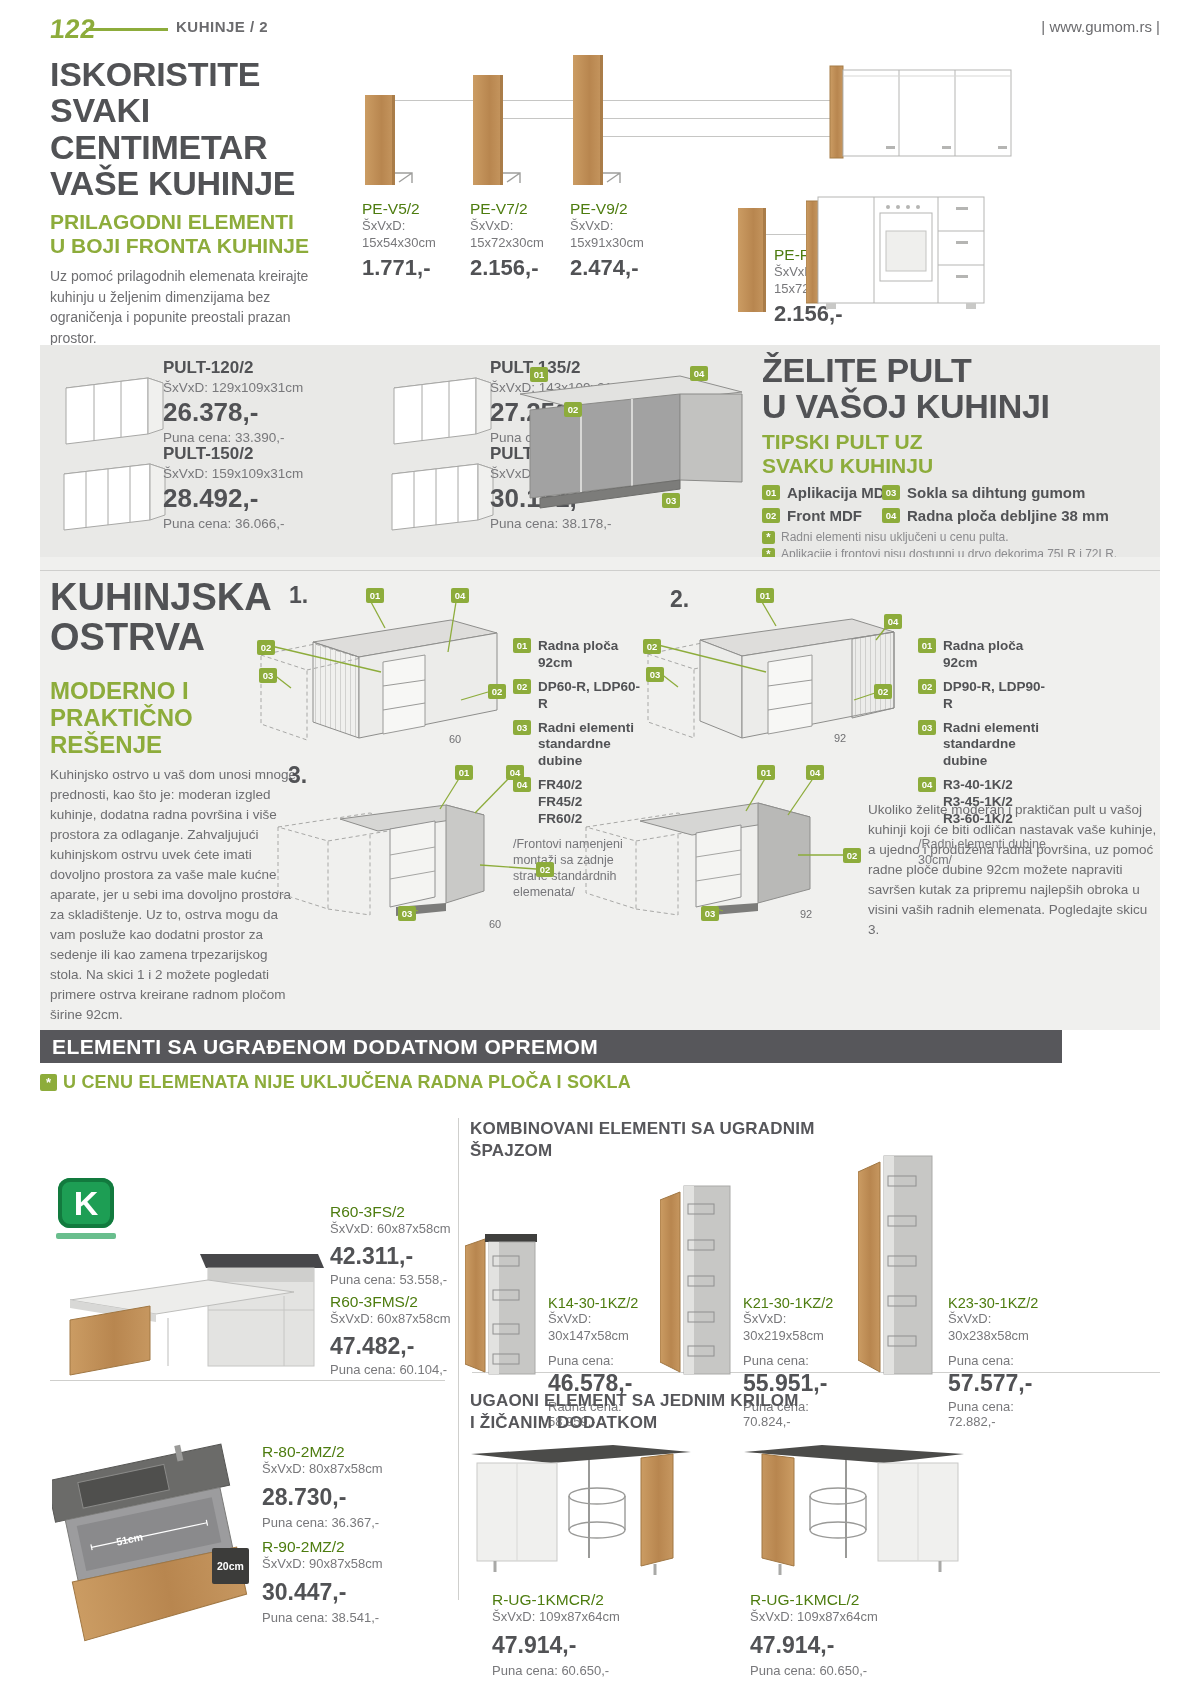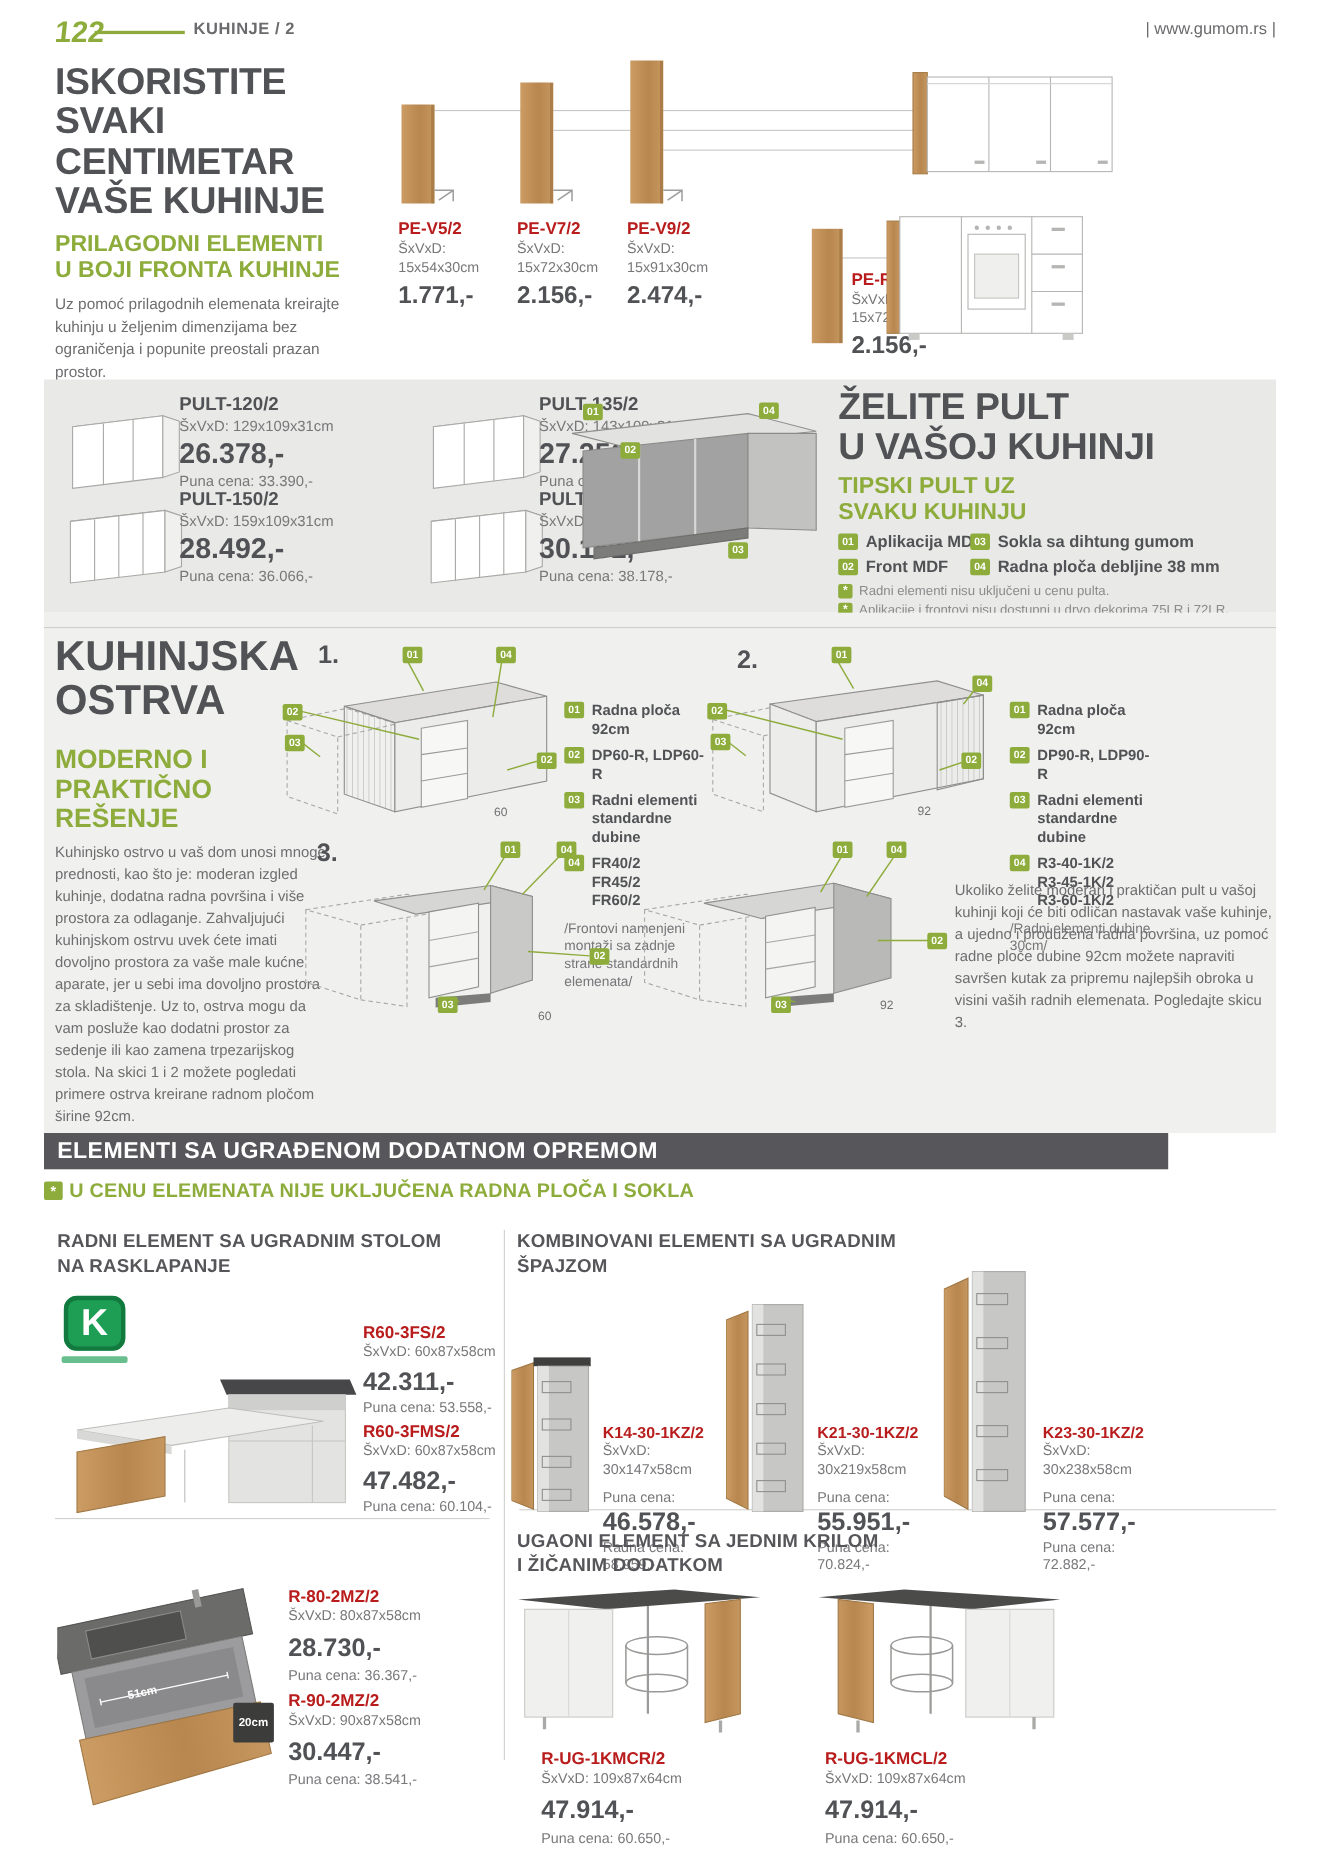--- a/index.html
+++ b/index.html
@@ -11,21 +11,21 @@
   .hline{height:3px;background:#8dac3b;}
   .hsec{font-size:15px;color:#6b6b6e;letter-spacing:.5px;font-weight:600;}
   .hsite{font-size:15px;color:#6b6b6e;text-align:right;}
   
   .h1{font-size:34px;line-height:1.07;font-weight:800;color:#515255;letter-spacing:-.3px;}
   .h1g{font-size:21px;line-height:1.15;font-weight:600;color:#8dac3b;}
   .body-txt{font-size:14px;line-height:1.48;color:#6e6e71;}
   .h1b{font-size:38px;line-height:1.05;font-weight:800;color:#515255;}
   .h2g{font-size:24px;line-height:1.12;font-weight:600;color:#8dac3b;}
   
-  .pcode{font-size:15.5px;font-weight:700;color:#b91c1c;}
+  .pcode{font-size:15.5px;font-weight:400;color:#4d7c0f;}
   .pdim{font-size:13px;color:#78787b;line-height:1.3;}
   .pprice{font-size:22px;font-weight:800;color:#515255;margin-top:3px;}
   .pfull{font-size:13px;color:#78787b;margin-top:2px;}
   .pult-code{font-size:17px;font-weight:800;color:#515255;}
   .pult-dim{font-size:13.5px;color:#78787b;margin-top:2px;}
   .pult-price{font-size:26px;font-weight:800;color:#515255;margin-top:2px;}
   .pult-full{font-size:13.5px;color:#78787b;margin-top:2px;}
   .bprice{font-size:23px;font-weight:800;color:#515255;}
   
   .band{position:absolute;left:40px;width:1120px;}
@@ -463,24 +463,20 @@
   </div>
   <div class="note-row" style="left:40px;top:1072px">
     <span class="mk star-lg">*</span>
     <span class="gnote">U CENU ELEMENATA NIJE UKLJUČENA RADNA PLOČA I SOKLA</span>
   </div>
 
   <div class="vline" style="left:458px;top:1118px;height:482px"></div>
   <div class="hrule" style="left:50px;top:1380px;width:395px"></div>
   <div class="hrule" style="left:472px;top:1372px;width:688px"></div>
 
-  <div class="abs sect-t" style="left:52px;top:1118px">
-    <div>RADNI ELEMENT SA UGRADNIM STOLOM</div>
-    <div>NA RASKLAPANJE</div>
-  </div>
   <div class="logo-k" style="left:58px;top:1178px">K</div>
   <div class="logo-bar" style="left:56px;top:1233px;width:60px"></div>
   <svg class="abs" style="left:58px;top:1248px" width="268" height="128">
     <polygon points="142,6 260,6 266,20 148,20" fill="#47474a"></polygon>
     <rect x="150" y="20" width="106" height="98" fill="#e3e3e1" stroke="#c6c6c4"></rect>
     <rect x="150" y="20" width="106" height="14" fill="#cfcfcd"></rect>
     <line x1="150" y1="62" x2="256" y2="62" stroke="#c6c6c4"></line>
     <polygon points="12,52 150,32 236,44 98,66" fill="#ededeb" stroke="#bdbdbb"></polygon>
     <polygon points="12,52 98,66 98,74 12,60" fill="#d8d8d6"></polygon>
     <polygon points="12,72 92,58 92,112 12,127" fill="url(#wood)" stroke="#a07743"></polygon>

